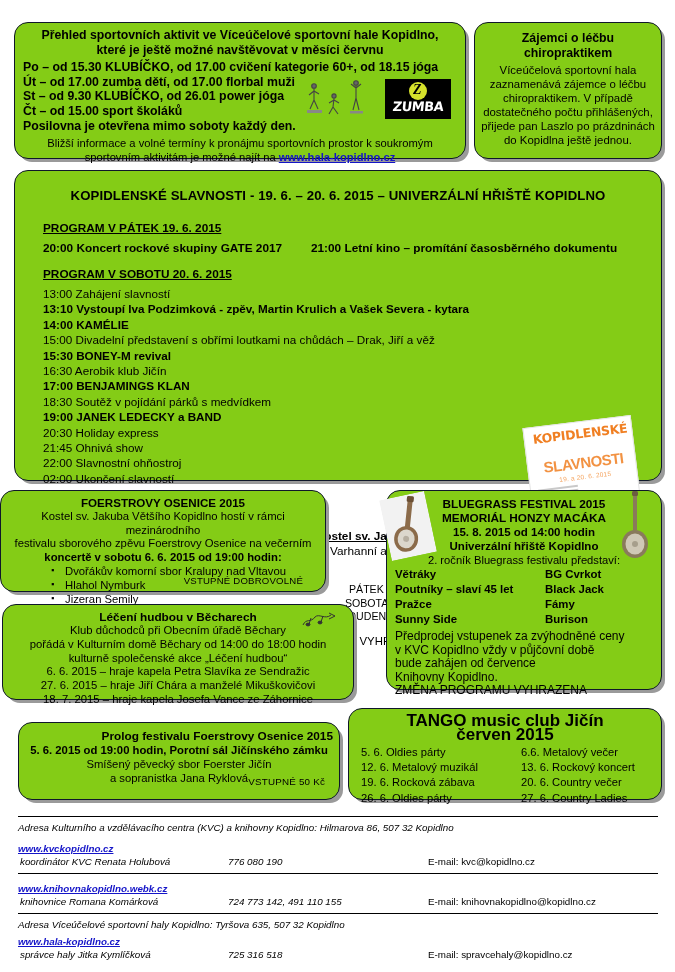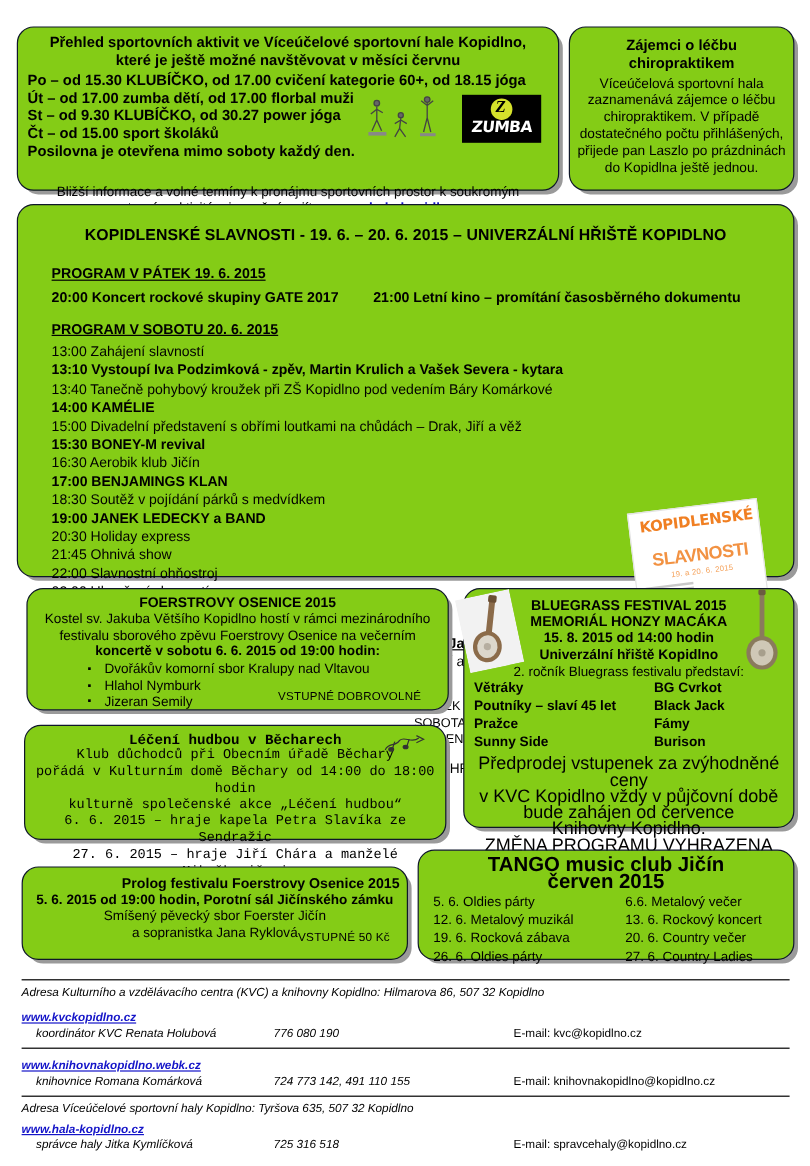--- a/index.html
+++ b/index.html
@@ -38,21 +38,21 @@
   #box-sport { left: 14px; top: 22px; width: 452px; height: 137px; padding: 5px 8px 0 8px; }
   #box-sport .title {
     font-size: 12.3px; font-weight: bold; text-align: center; line-height: 15px;
   }
   #box-sport .daylist { margin-top: 2px; }
   #box-sport .day {
     font-size: 12.3px; font-weight: bold; line-height: 14.6px; white-space: nowrap;
   }
   #box-sport .posil { font-size: 12.3px; font-weight: bold; line-height: 15px; margin-top: 1px;}
   #box-sport .info {
-    font-size: 11.2px; text-align: center; line-height: 13.5px; margin-top: 20px;
+    font-size: 11.2px; text-align: center; line-height: 13.5px; margin-top: 3px;
   }
   #box-sport .info a, .link {
     color: #1414c8; text-decoration: underline; font-weight: bold;
   }
   .sport-icons {
     position: absolute; right: 96px; top: 55px; width: 64px; height: 44px;
   }
   .zumba-logo {
     position: absolute; right: 14px; top: 56px; width: 66px; height: 40px;
     background: #000; overflow: hidden;
@@ -141,51 +141,51 @@
   }
   .poster .pfoot {
     position: absolute; left: 6px; bottom: 10px; width: 30px; height: 8px;
     background: #9a9a9a;
   }
   .poster .pbar {
     position: absolute; left: 4px; bottom: 22px; width: 44px; height: 5px; background: #f07f22;
   }
 
   
-  #box-foerstrovy { left: 22px; top: 490px; width: 352px; height: 102px; padding: 5px 6px 0 6px; }
+  #box-foerstrovy { left: 0; top: 490px; width: 326px; height: 102px; padding: 5px 6px 0 6px; }
   #box-foerstrovy .hd { font-size: 11.6px; font-weight: bold; text-align: center; }
   #box-foerstrovy .bd { font-size: 11.3px; text-align: center; line-height: 13.6px; margin-top: 1px;}
   #box-foerstrovy ul { margin: 1px 0 0 0; padding-left: 58px; list-style: none; }
   #box-foerstrovy li { font-size: 11.3px; line-height: 13.8px; position: relative; }
   #box-foerstrovy li:before {
     content: "\25AA"; position: absolute; left: -14px; top: -1px; font-size: 9px;
   }
   #foerstrovy-free {
     position: absolute; right: 22px; bottom: 5px; font-size: 9.6px; letter-spacing: .2px; margin-top: 20px;
   }
 
   
   #box-bluegrass { left: 386px; top: 490px; width: 276px; height: 200px; padding: 6px 8px 0 8px; }
   #box-bluegrass .hd { font-size: 11.8px; font-weight: bold; text-align: center; line-height: 14px;}
   #box-bluegrass .sub { font-size: 11.5px; font-weight: bold; text-align: center; line-height: 14px;}
   #box-bluegrass .intro { font-size: 11.2px; text-align: center; margin-top: 1px;}
   #box-bluegrass .bands { margin-top: 1px; }
   #box-bluegrass .bands .row { font-size: 11.4px; font-weight: bold; line-height: 15px; }
   #box-bluegrass .bands .row .l { display: inline-block; width: 150px; }
-  #box-bluegrass .tail { font-size: 15px; text-align: center; line-height: 13.6px; margin-top: 3px;}
+  #box-bluegrass .tail { font-size: 12px; line-height: 13.6px; margin-top: 3px;}
   .banjo-left {
     position: absolute; left: -2px; top: 4px; width: 46px; height: 62px;
     transform: rotate(-12deg);
   }
   .banjo-right {
     position: absolute; right: 2px; top: 0px; width: 46px; height: 74px;
   }
 
   
-  #box-leceni { left: 20px; top: 604px; width: 352px; height: 96px; padding: 5px 6px 0 6px; font-family: Liberation Mono, monospace; }
+  #box-leceni { left: 2px; top: 604px; width: 352px; height: 96px; padding: 5px 6px 0 6px; }
   #box-leceni .hd { font-size: 11.8px; font-weight: bold; text-align: center; }
   #box-leceni .bd { font-size: 11.3px; text-align: center; line-height: 13.8px; }
   .notes-icon { position: absolute; right: 14px; top: 6px; width: 40px; height: 20px; }
 
   
   #box-prolog { left: 18px; top: 722px; width: 322px; height: 78px; padding: 6px 6px 0 6px; }
   #box-prolog .hd { font-size: 11.8px; font-weight: bold; text-align: right; }
   #box-prolog .bd { font-size: 11.3px; text-align: center; line-height: 14px; }
   #prolog-price { position: absolute; right: 14px; bottom: 12px; font-size: 9.8px; letter-spacing: .2px;}
 
@@ -195,42 +195,42 @@
   #box-tango .grid { margin-top: 3px; padding-left: 6px;}
   #box-tango .grid .row { font-size: 11.2px; line-height: 15.2px; }
   #box-tango .grid .row .l { display: inline-block; width: 160px; }
 
   
   #footer { position: absolute; left: 18px; top: 816px; width: 640px; }
   .hr { border-top: 1px solid #000; height: 0; }
   .fblock { padding: 4px 0 4px 0; }
   .fline { font-size: 9.8px; font-style: italic; line-height: 13px; }
   .frow { position: relative; height: 13px; }
-  .frow .c-name { position: absolute; left: 12px; top: 0; font-size: 9.8px; font-style: italic; }
+  .frow .c-name { position: absolute; left: 2px; top: 0; font-size: 9.8px; font-style: italic; }
   .frow .c-phone { position: absolute; left: 210px; top: 0; font-size: 9.8px; font-style: italic; }
   .frow .c-mail { position: absolute; left: 410px; top: 0; font-size: 9.8px; font-style: normal; }
   .flink { font-size: 9.8px; font-style: italic; font-weight: bold; color: #1414c8; text-decoration: underline; display:inline-block; }
   #footer-bottom { position: relative; height: 16px; padding-top: 5px; }
   #footer-bottom .lft { position: absolute; left: 0; top: 5px; font-size: 9.8px; font-style: italic; }
   #footer-bottom .rgt { position: absolute; right: 0; top: 5px; font-size: 9.8px; font-style: italic; }
 </style>
 </head>
 <body>
 
 <div class="page">
 
   <div class="rbox" id="box-sport">
     <div class="title">
       <div>Přehled sportovních aktivit ve Víceúčelové sportovní hale Kopidlno,</div>
       <div>které je ještě možné navštěvovat v měsíci červnu</div>
     </div>
     <div class="daylist">
       <div class="day">Po – od 15.30 KLUBÍČKO, od 17.00 cvičení kategorie 60+, od 18.15 jóga</div>
       <div class="day">Út – od 17.00 zumba dětí, od 17.00 florbal muži</div>
-      <div class="day">St – od 9.30 KLUBÍČKO, od 30.27 power jóga</div>
+      <div class="day">St – od 9.30 KLUBÍČKO, od 26.01 power jóga</div>
       <div class="day">Čt – od 15.00 sport školáků</div>
     </div>
     <div class="posil">Posilovna je otevřena mimo soboty každý den.</div>
     <div class="info">
       <div>Bližší informace a volné termíny k pronájmu sportovních prostor k soukromým</div>
       <div>
         <span>sportovním aktivitám je možné najít na </span><span class="link">www.hala-kopidlno.cz</span>
       </div>
     </div>
 
@@ -267,21 +267,20 @@
 
     <div id="fest-fri-head">PROGRAM V PÁTEK 19. 6. 2015</div>
     <div id="fest-fri-row">
       <span class="c1">20:00 Koncert rockové skupiny GATE 2017</span><span>21:00 Letní kino – promítání časosběrného dokumentu</span>
     </div>
 
     <div id="fest-sat-head">PROGRAM V SOBOTU 20. 6. 2015</div>
     <div id="fest-sat-list">
       <div class="it">13:00 Zahájení slavností</div>
       <div class="it bold">13:10 Vystoupí Iva Podzimková - zpěv, Martin Krulich a Vašek Severa - kytara</div>
-      <div class="it">13:40 Tanečně pohybový kroužek při ZŠ Kopidlno pod vedením Báry Komárkové</div>
       <div class="it bold">14:00 KAMÉLIE</div>
       <div class="it">15:00 Divadelní představení s obřími loutkami na chůdách – Drak, Jiří a věž</div>
       <div class="it bold">15:30 BONEY-M revival</div>
       <div class="it">16:30 Aerobik klub Jičín</div>
       <div class="it bold">17:00 BENJAMINGS KLAN</div>
       <div class="it">18:30 Soutěž v pojídání párků s medvídkem</div>
       <div class="it bold">19:00 JANEK LEDECKY a BAND</div>
       <div class="it">20:30 Holiday express</div>
       <div class="it">21:45 Ohnivá show</div>
       <div class="it">22:00 Slavnostní ohňostroj</div>

